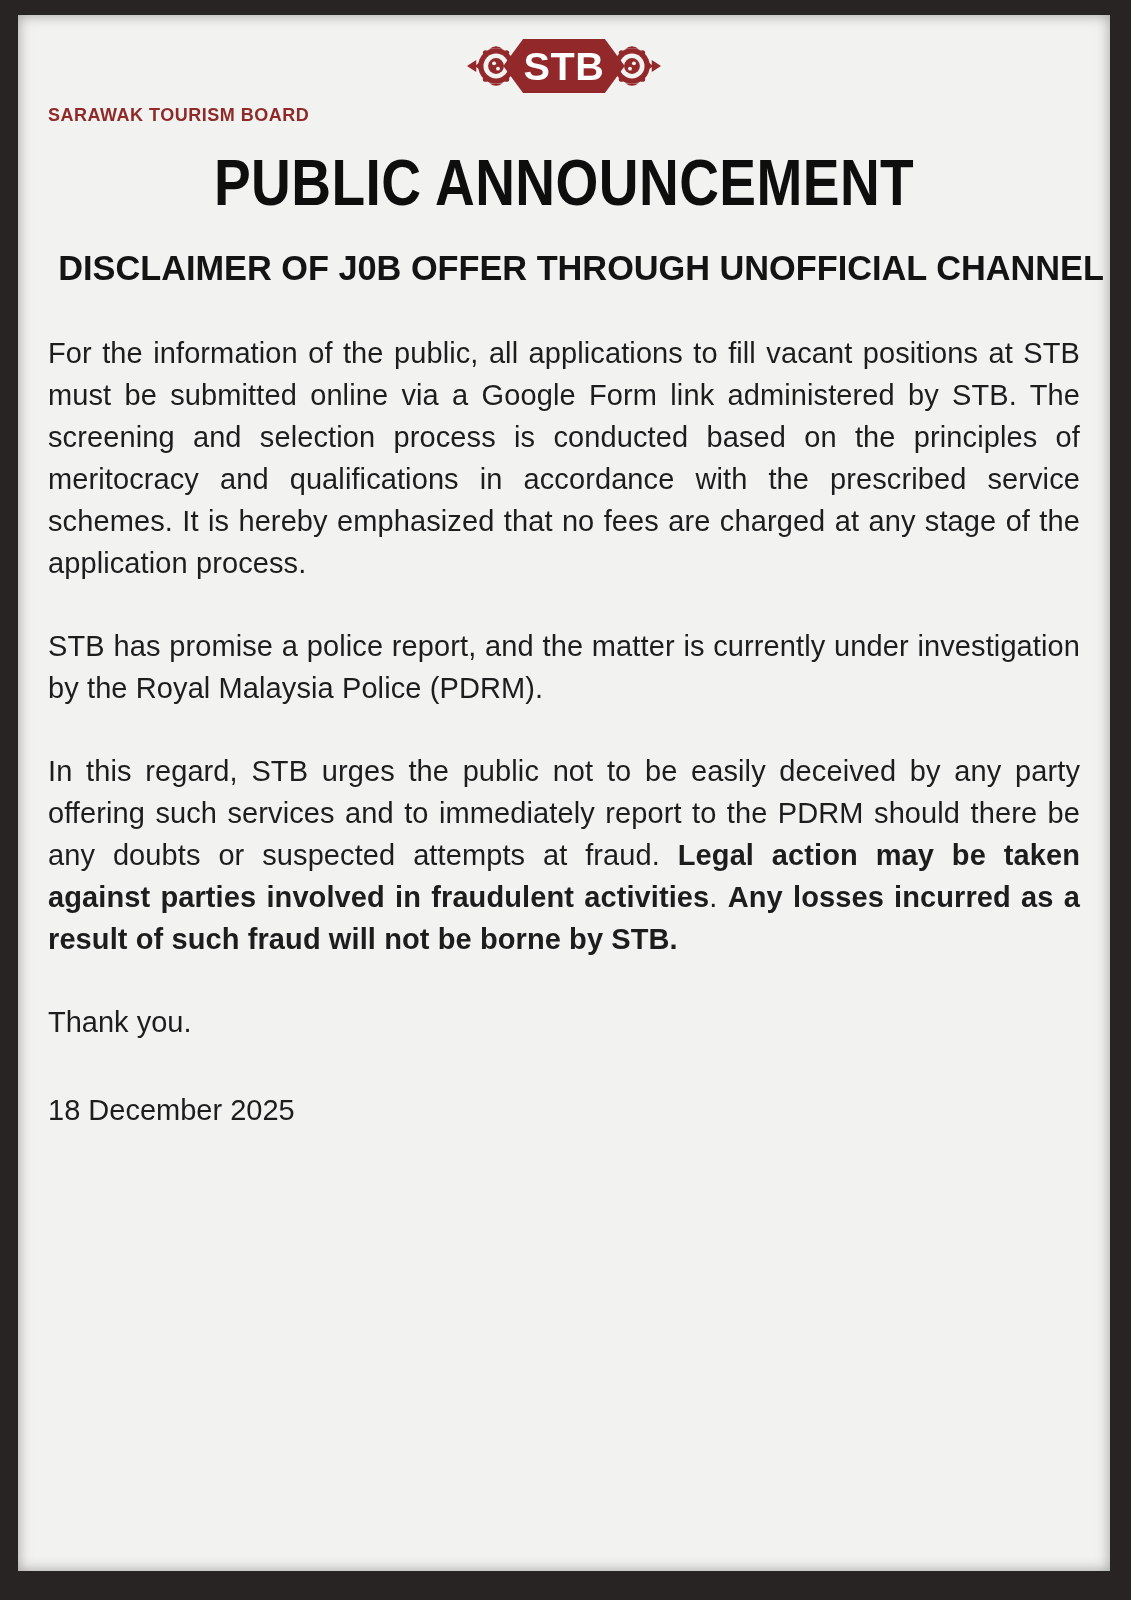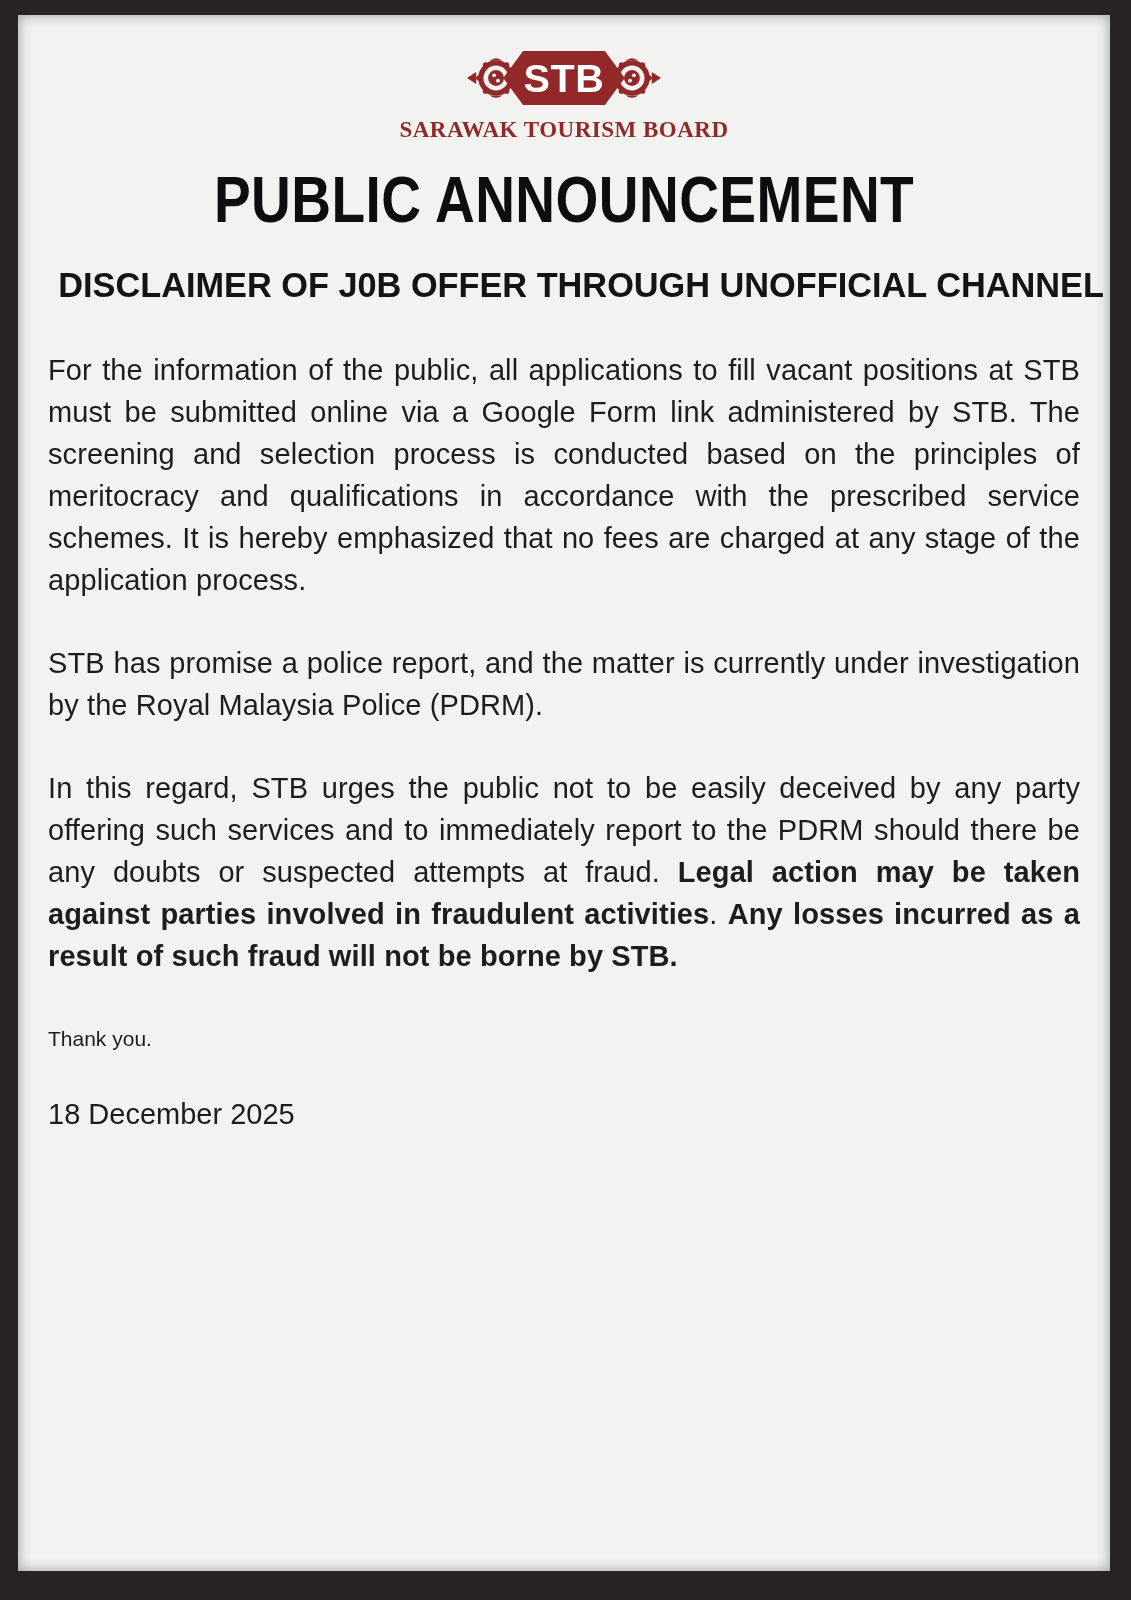--- a/index.html
+++ b/index.html
@@ -4,55 +4,55 @@
 <style>
   html, body { margin: 0; padding: 0; background: #000; }
   .frame {
     width: 1131px; height: 1600px; box-sizing: border-box;
     border-style: solid; border-color: #282424;
     border-width: 15px 21px 29px 18px;
     background: #f2f2f1;
   }
   .page {
     width: 100%; height: 100%; box-sizing: border-box;
-    padding: 18px 30px 0 30px;
+    padding: 6px 30px 0 30px;
     box-shadow: inset 0 0 14px rgba(0,0,0,0.35);
     font-family: "Liberation Sans", sans-serif;
     color: #1d1d1d;
   }
   .logo-block { text-align: center; margin-top: 12px; }
   .logo-svg { width: 200px; height: 66px; display: inline-block; }
   .org-name {
-    text-align: center;
-    font-size: 23px; font-weight: 700; letter-spacing: 0.5px;
-    color: #8e2a28; margin: 2px 0 0 0; font-family: Liberation Serif, serif;
+    text-align: left;
+    font-size: 18px; font-weight: 700; letter-spacing: 0.5px;
+    color: #8e2a28; margin: 2px 0 0 0;
   }
   .title {
     text-align: center; font-weight: 700; color: #0e0e0e;
     font-size: 64px; line-height: 1.05; margin: 24px 0 0 0;
     transform: scaleX(0.86); transform-origin: 50% 50%;
     white-space: nowrap; letter-spacing: 0.5px;
   }
   .subtitle {
     text-align: center; font-weight: 700; color: #141414;
     font-size: 35px; line-height: 1.1; margin: 32px 0 44px 0;
     transform: scaleX(0.98); transform-origin: 50% 50%;
     white-space: nowrap;
   }
   .body-copy { }
   .body-para {
     font-size: 29px; line-height: 42px; text-align: justify;
     margin: 0 0 41px 0; letter-spacing: 0.1px; color: #1d1d1d;
   }
   .body-para .b { font-weight: 700; }
   .closing {
-    font-size: 21px; line-height: 42px; margin: 0 0 0 0;
+    font-size: 29px; line-height: 42px; margin: 0 0 0 0;
   }
   .date-line {
-    font-size: 29px; line-height: 42px; margin: 33px 0 0 0;
+    font-size: 29px; line-height: 42px; margin: 46px 0 0 0;
   }
 </style>
 </head>
 <body>
 
 <div class="frame">
   <div class="page">
 
     <div class="logo-block">
       <svg class="logo-svg" viewBox="0 0 300 100" aria-hidden="true">

